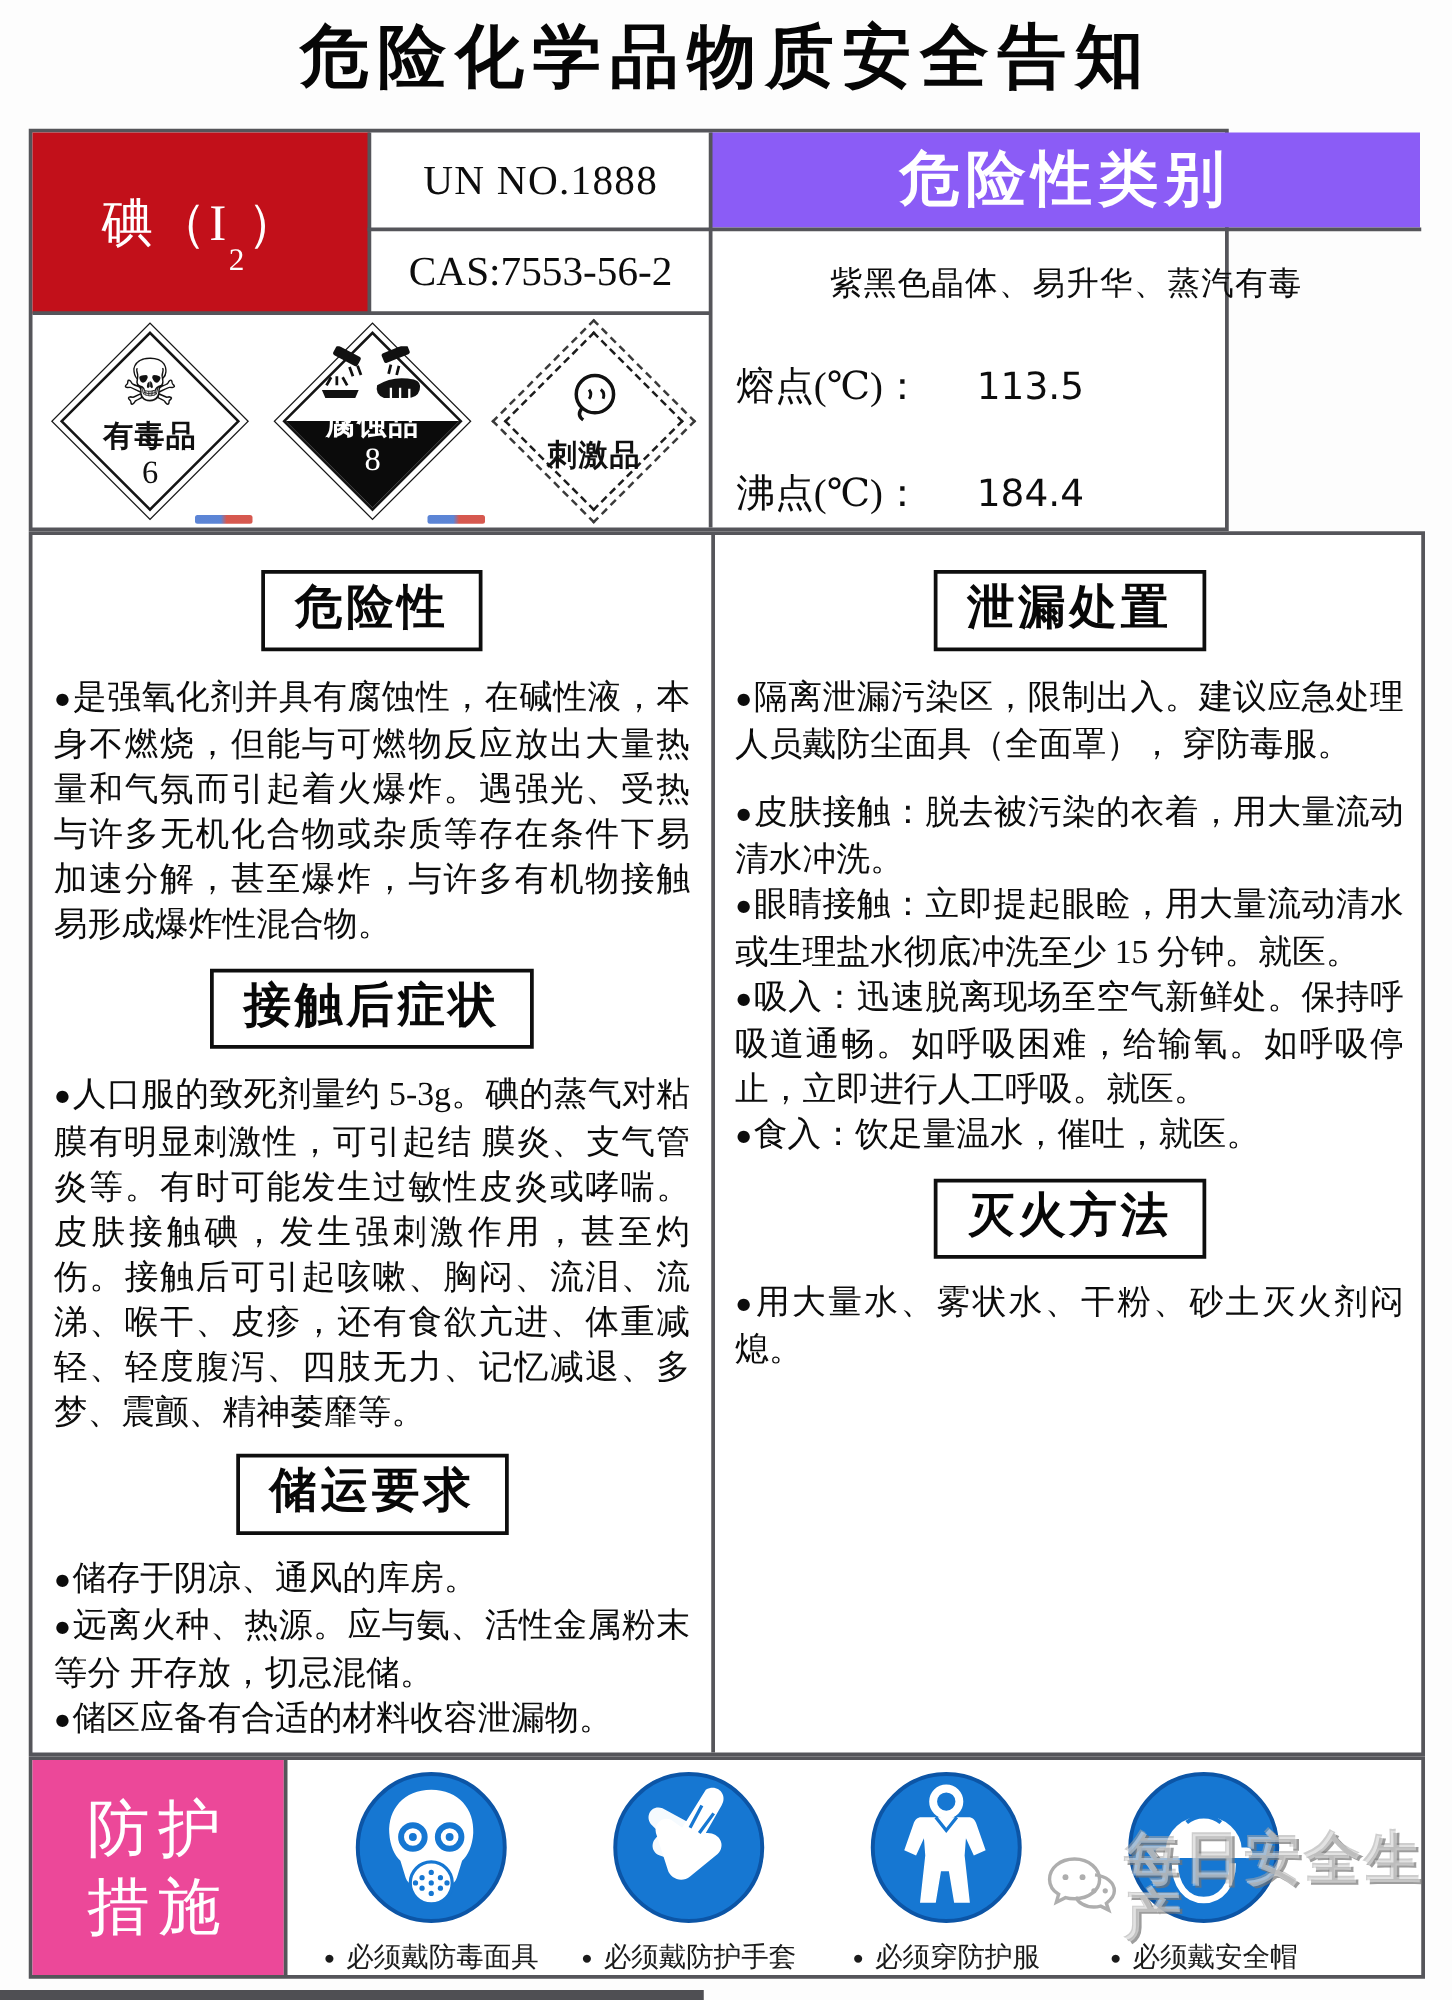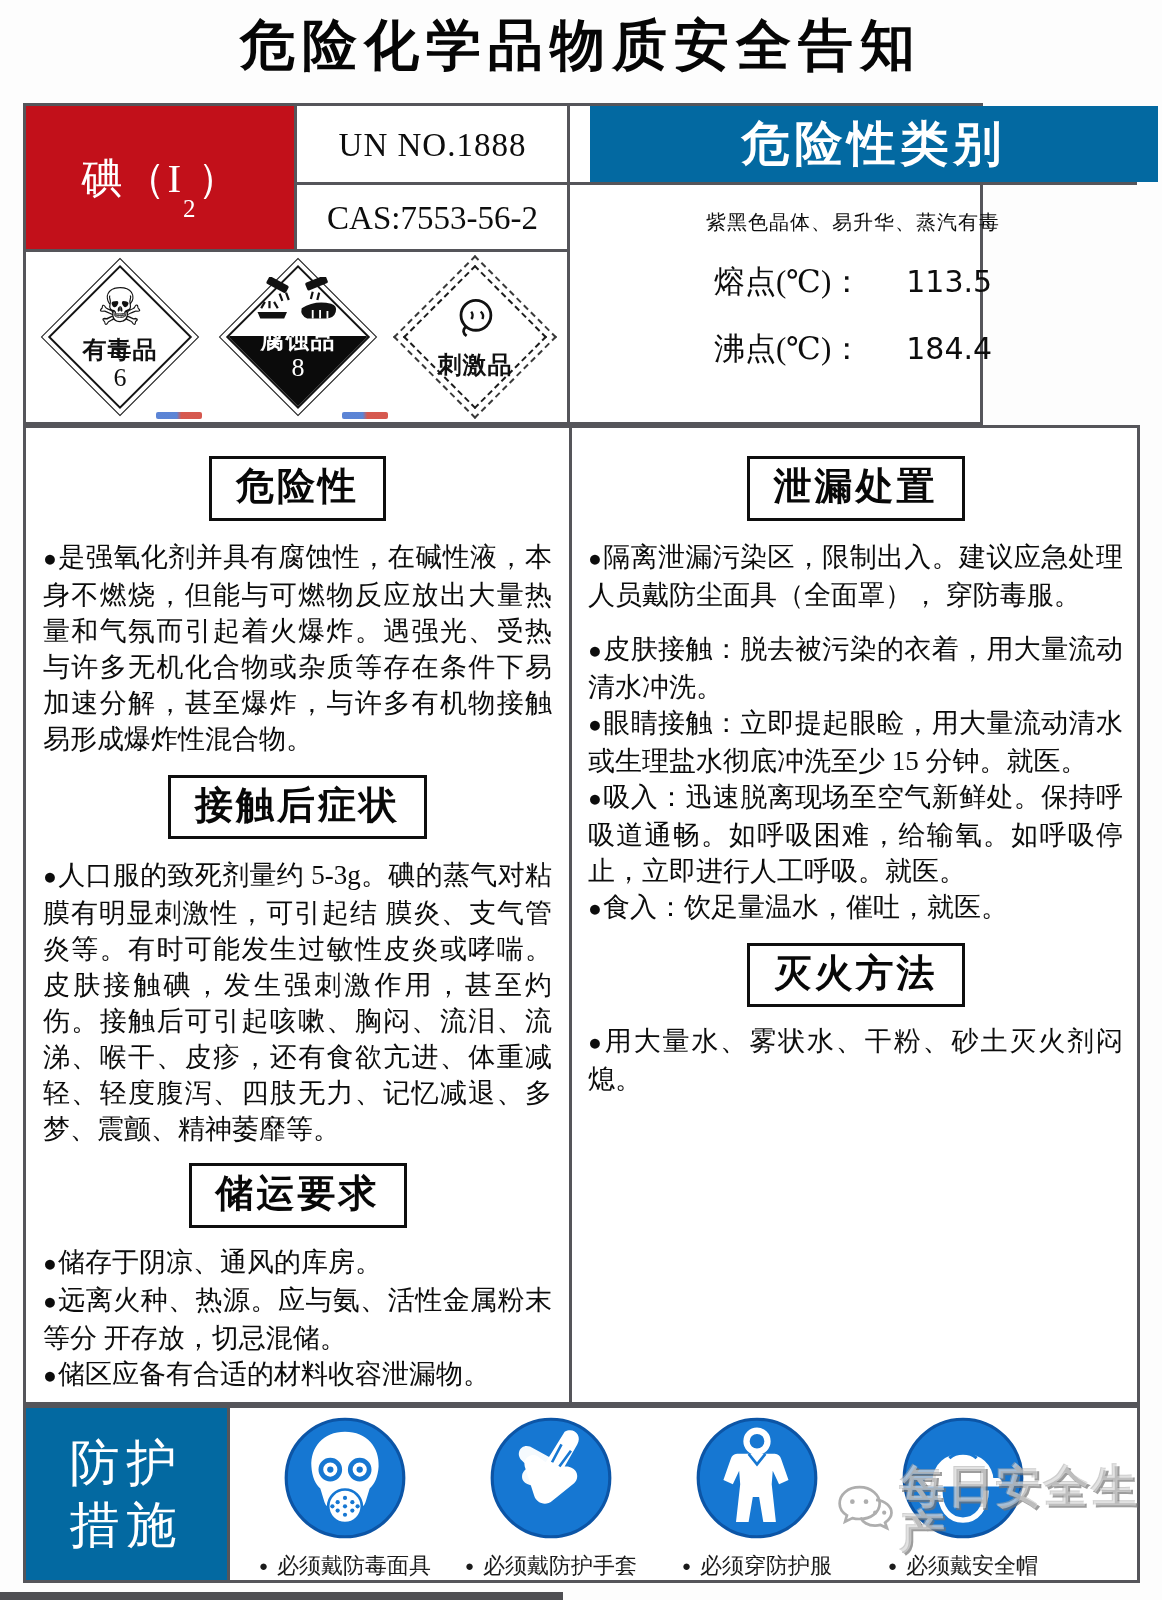--- a/index.html
+++ b/index.html
@@ -21,26 +21,26 @@
 
   
   .name-cell { position:absolute; left:0; top:0; width:270px; height:145px; background:#c2101a;
     color:#fff; display:flex; align-items:center; justify-content:center;
     font-size:41px; letter-spacing:2px; }
   .name-cell .sub { font-size:25px; vertical-align:-6px; align-self:flex-end; margin-bottom:28px; }
   .un-cell  { position:absolute; left:270px; top:0;    width:273px; height:79px;
     display:flex; align-items:center; justify-content:center; font-size:33px; letter-spacing:1px; }
   .cas-cell { position:absolute; left:270px; top:79px; width:273px; height:66px;
     display:flex; align-items:center; justify-content:center; font-size:33px; }
-  .class-banner { position:absolute; left:564px; top:0; width:568px; height:76px; background:#0369a1;
+  .class-banner { position:absolute; left:542px; top:0; width:568px; height:76px; background:#8b5cf6;
     color:#fff; display:flex; align-items:center; justify-content:center;
     font:bold 48px/1 "Liberation Sans","DejaVu Sans",sans-serif; letter-spacing:5px; }
   .desc-cell { position:absolute; left:543px; top:79px; width:568px; height:237px; padding:16px 20px; }
-  .appearance { margin-top:8px; text-align:center; font-size:20px; letter-spacing:1px; }
-  .prop-line { margin-top:25px; text-align:center; font-size:31px; }
+  .appearance { margin-top:8px; text-align:center; font-size:26px; letter-spacing:1px; }
+  .prop-line { margin-top:44px; font-size:31px; }
   .prop-line .num { font-family:"DejaVu Sans","Liberation Sans",sans-serif; margin-left:44px; font-size:30px; }
 
   
   .picto-cell { position:absolute; left:0; top:145px; width:543px; height:171px;
     display:flex; align-items:center; justify-content:space-evenly; }
   .dwrap { position:relative; width:166px; height:166px; display:flex; align-items:center; justify-content:center; }
   .diamond { position:relative; width:102px; height:102px; background:#fff; transform:rotate(45deg);
     border:2px solid #141414; box-shadow:0 0 0 4px #fff, 0 0 0 5px #141414; }
   .diamond.corrosive { background:linear-gradient(135deg,#fff 49.6%,#0b0b0b 49.6%); }
   .diamond.irritant { border:2px dashed #1c1c1c; box-shadow:none; outline:2px dashed #3a3a3a; outline-offset:5px; }
@@ -67,21 +67,21 @@
     padding:4px 24px 7px; font:bold 38px/1.25 "Liberation Sans","DejaVu Sans",sans-serif;
     letter-spacing:3px; color:#080808; }
   .tbox.mt2 { margin-top:18px; }
   .tbox.mt3 { margin-top:16px; }
   .para { margin:0; font-size:27px; line-height:36px; text-align:justify; color:#0c0c0c; }
   .para.first { margin-top:18px; }
   .para.firstb { margin-top:16px; }
   .blt { font-size:23px; margin-right:1px; }
 
   
-  .ppe-title { position:absolute; left:0; top:0; width:201px; height:172px; background:#0369a1;
+  .ppe-title { position:absolute; left:0; top:0; width:201px; height:172px; background:#ec4899;
     color:#fff; display:flex; flex-direction:column; align-items:center; justify-content:center;
     font-size:50px; line-height:62px; letter-spacing:7px; }
   .ppe-items { position:absolute; left:204px; top:0; width:907px; height:172px;
     display:flex; padding-left:12px; }
   .ppe-item { width:206px; display:flex; flex-direction:column; align-items:center; }
   .ppe-circle { width:126px; height:126px; margin-top:7px; }
   .ppe-label { margin-top:12px; font:22px/1.2 "Liberation Sans","DejaVu Sans",sans-serif;
     color:#1b1b1b; white-space:nowrap; }
   .pblt { font-size:15px; margin-right:9px; vertical-align:2px; }
 

